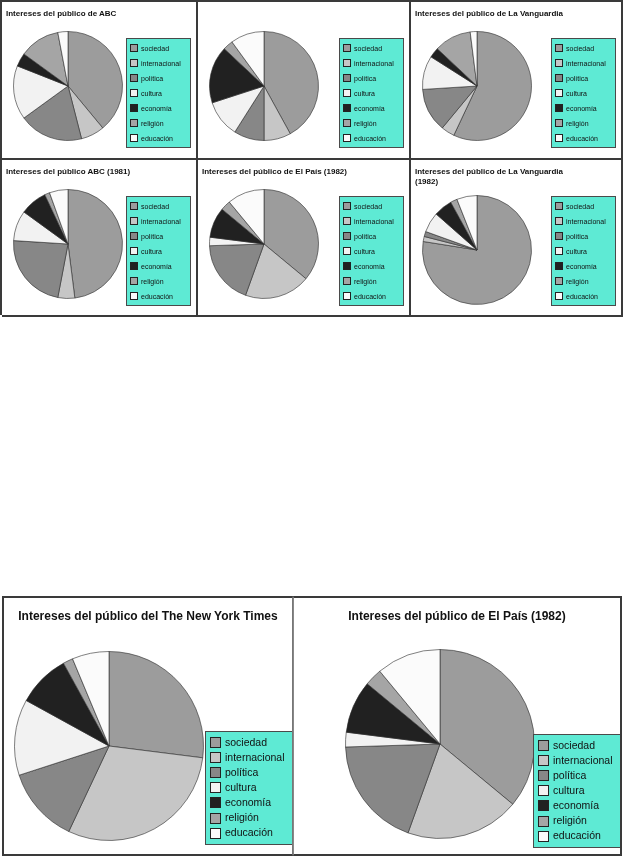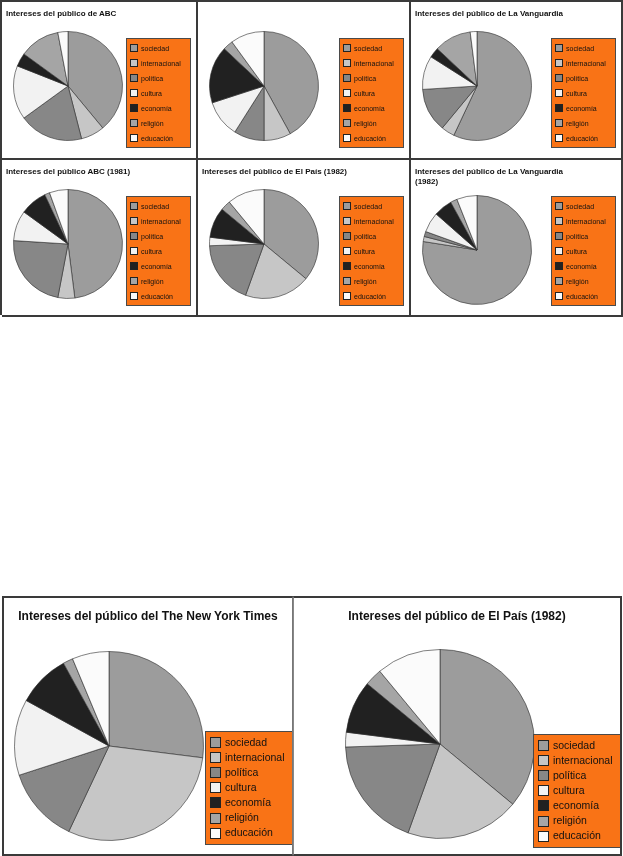--- a/index.html
+++ b/index.html
@@ -12,21 +12,21 @@
             box-sizing:border-box;border-top:2px solid #3a3a3a;border-left:2px solid #3a3a3a;background:#fff;}
   .cell{position:relative;border-right:2px solid #3a3a3a;border-bottom:2px solid #3a3a3a;
         box-sizing:border-box;overflow:hidden;background:#fff;}
   .cell .chart-title{margin-top:7px;padding:0 4px;text-align:left;
                      font-size:8px;font-weight:bold;line-height:1.3;white-space:pre-line;}
   .cell svg.pie{position:absolute;left:10px;top:28px;}
   .cell[data-chart="5"] svg.pie{top:34px;}
   .cell .legend{position:absolute;top:36px;right:5px;width:65px;}
 
   
-  .legend{box-sizing:border-box;background:#f97316;border:1px solid #4a4a4a;
+  .legend{box-sizing:border-box;background:#5eead4;border:1px solid #4a4a4a;
           display:flex;flex-direction:column;}
   .li{display:flex;align-items:center;}
   .sw{display:inline-block;flex:0 0 auto;}
   .lt{white-space:nowrap;}
   .small .legend{padding:5px 3px;gap:7px;font-size:7px;line-height:1;}
   .small .sw{width:6px;height:6px;border:1px solid #222;margin-right:3px;}
 
   
   .big{position:absolute;box-sizing:border-box;border:2px solid #3a3a3a;background:#fff;overflow:hidden;}
   .big#chart-nyt{left:2px;top:596px;width:291px;height:260px;border-right:1px solid #777;}

